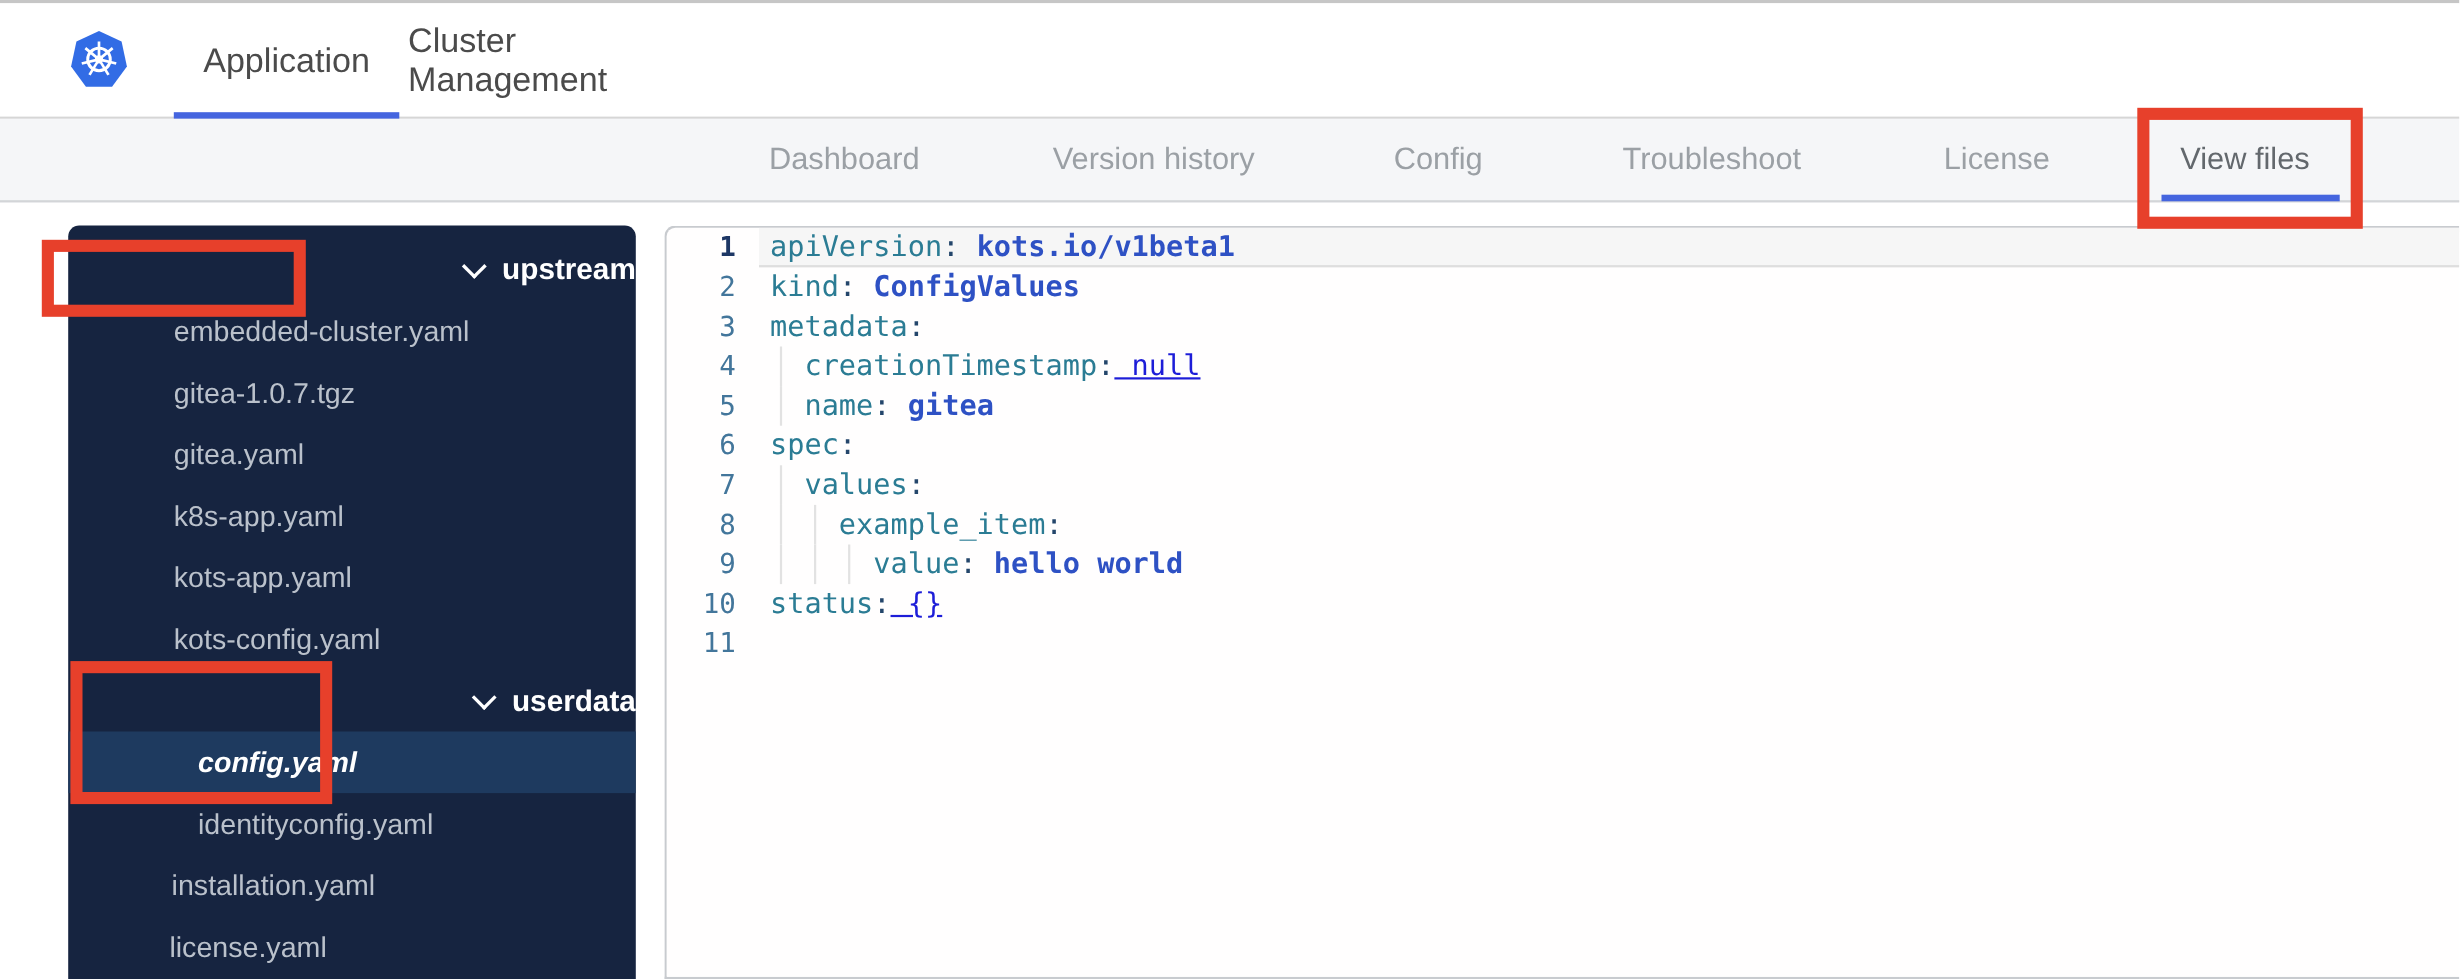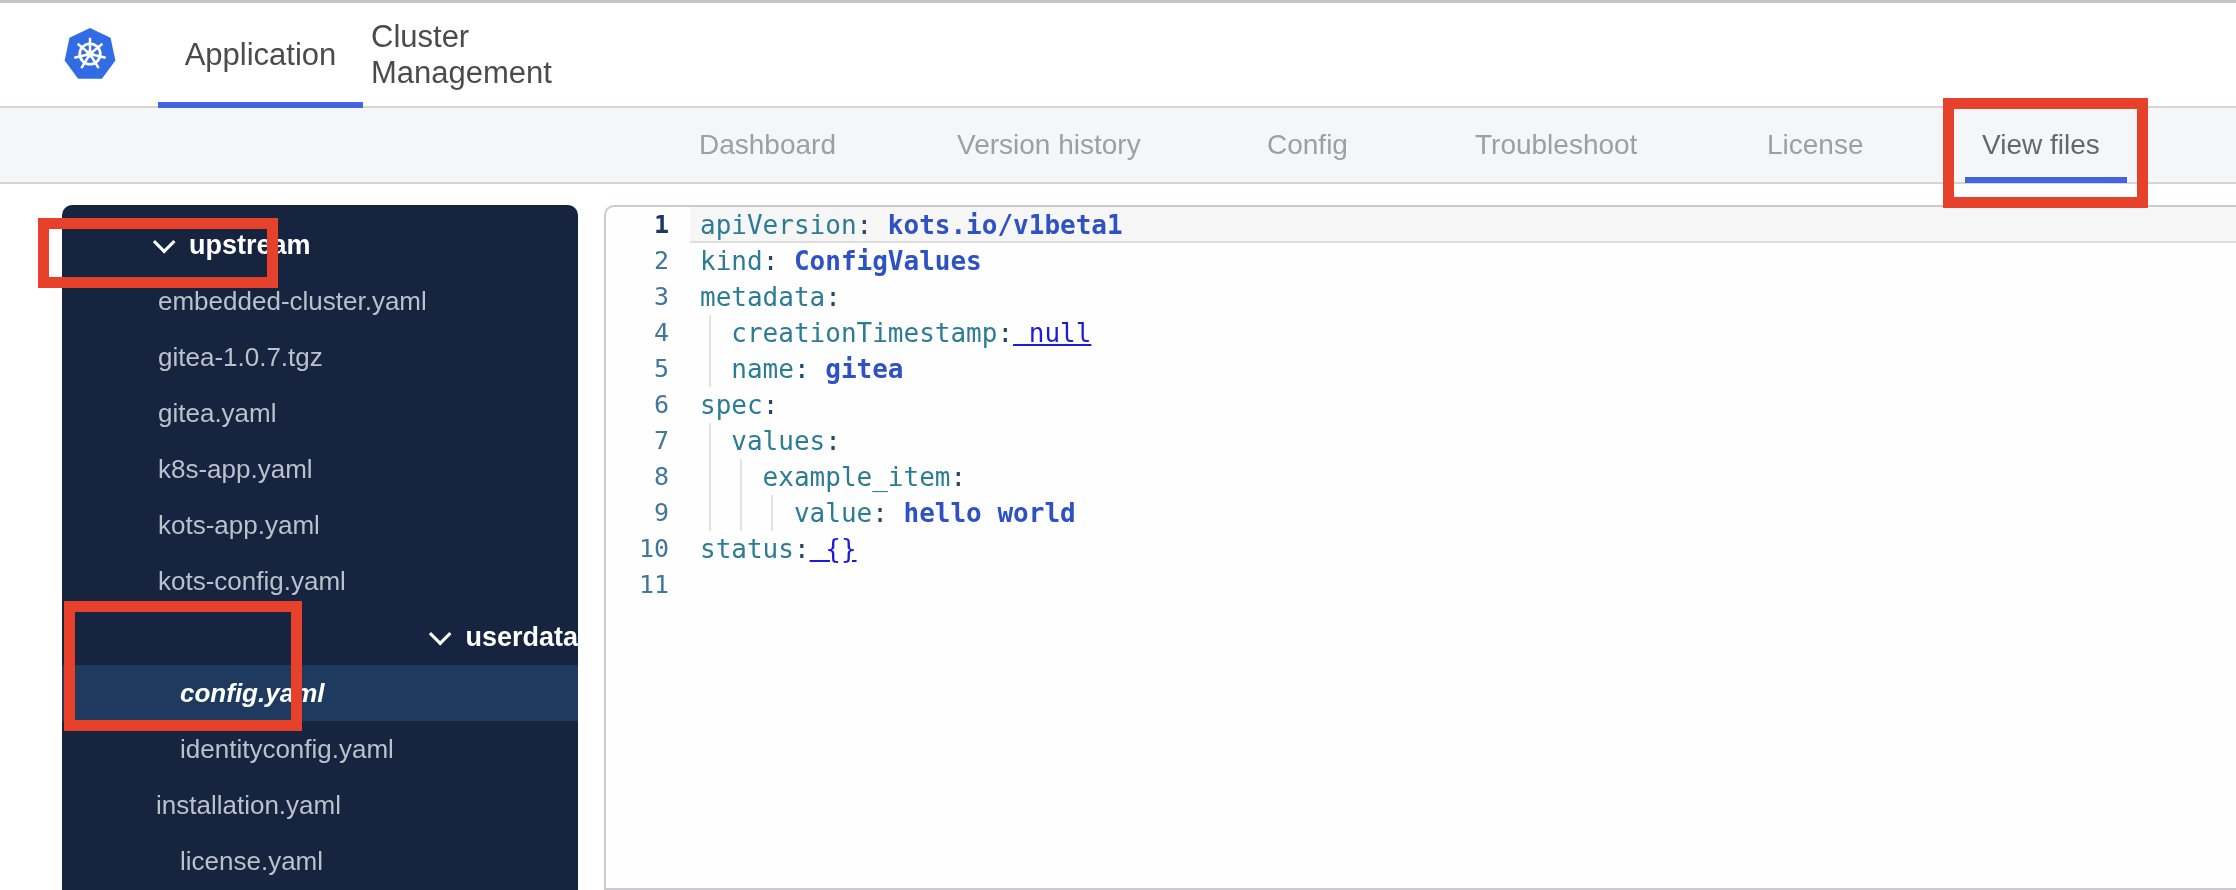--- a/index.html
+++ b/index.html
@@ -106,21 +106,21 @@
     <div class="nav2-tab" style="left:1767px">
         <span>License</span>
       </div>
     <div class="nav2-tab active" style="left:1982px">
         <span>View files</span>
       </div>
     <div class="vf-underline"></div>
   </div>
 
   <div class="sidebar">
-      <div class="tree-row folder" style="padding-left: 97px;">
+      <div class="tree-row folder" style="padding-left: 68px; justify-content: flex-end;">
         <span class="chev"></span>
         <span>upstream</span>
       </div>
       <div class="tree-row file" style="padding-left: 96px;">
         <span>embedded-cluster.yaml</span>
       </div>
       <div class="tree-row file" style="padding-left: 96px;">
         <span>gitea-1.0.7.tgz</span>
       </div>
       <div class="tree-row file" style="padding-left: 96px;">
@@ -141,21 +141,21 @@
       </div>
       <div class="tree-row file selected" style="padding-left: 118px; font-style: italic;">
         <span>config.yaml</span>
       </div>
       <div class="tree-row file" style="padding-left: 118px;">
         <span>identityconfig.yaml</span>
       </div>
       <div class="tree-row file" style="padding-left: 94px;">
         <span>installation.yaml</span>
       </div>
-      <div class="tree-row file" style="padding-left: 118px;">
+      <div class="tree-row file" style="padding-left: 92px;">
         <span>license.yaml</span>
       </div>
     </div>
 
   <div class="editor">
     <div class="active-line-bg"></div>
     <div class="code-lines">
         <div class="code-line active">
           <div class="gutter">1</div>
           <div class="code-text"><span class="tk-k">apiVersion</span><span class="tk-p">:</span><span class="tk-s"> kots.io/v1beta1</span></div>

